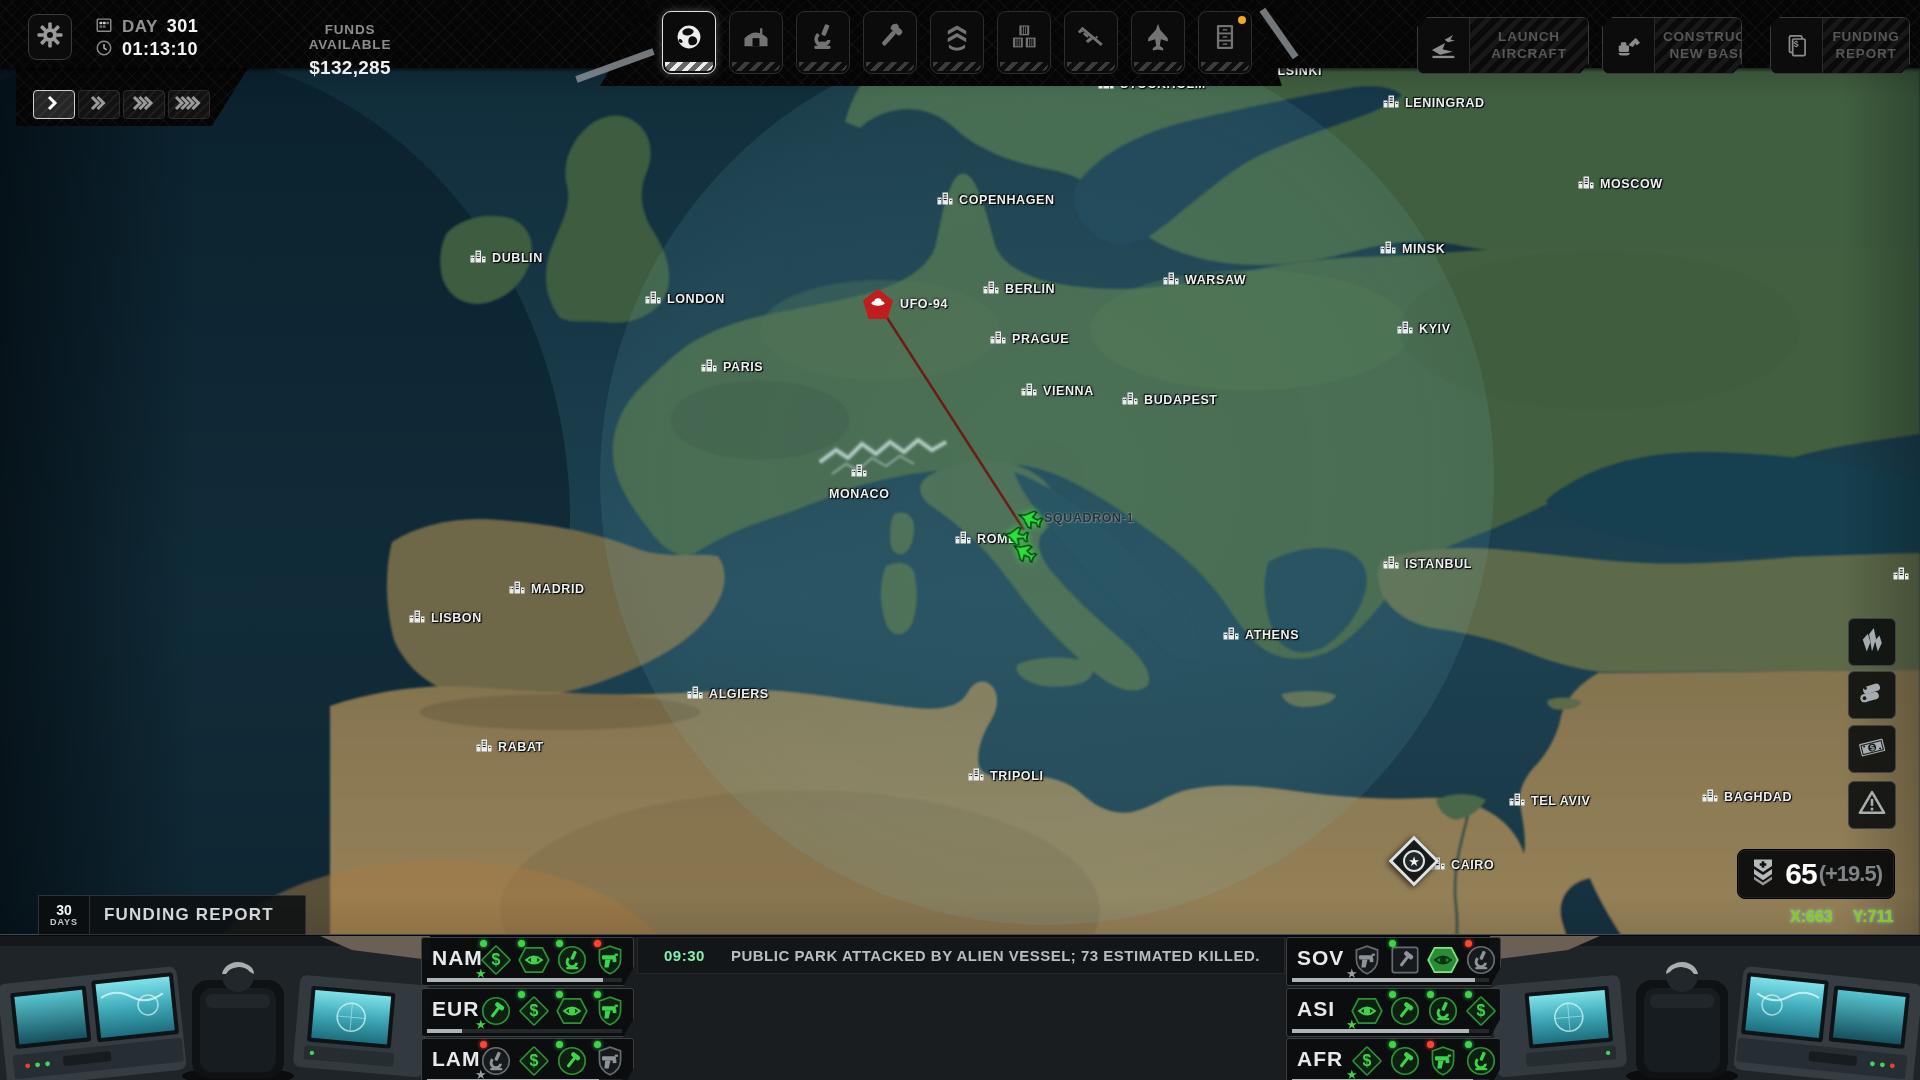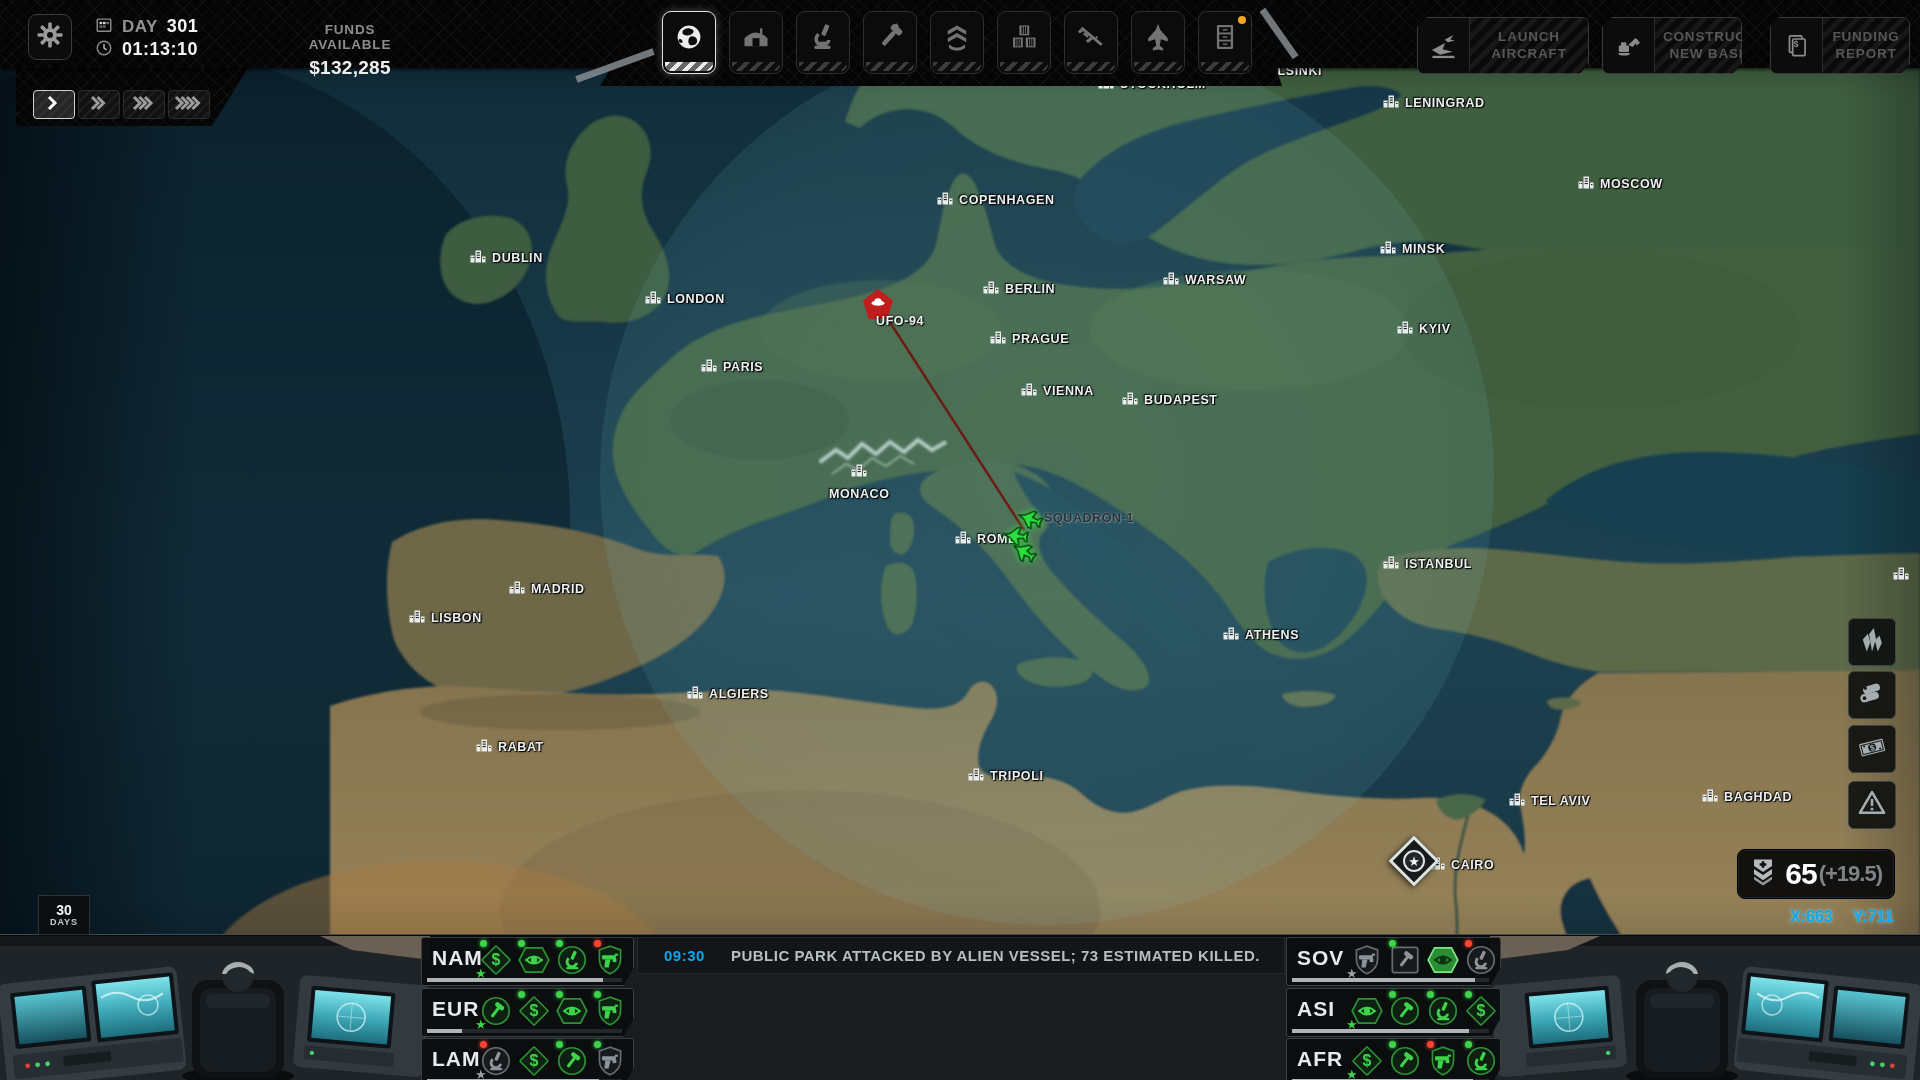--- a/index.html
+++ b/index.html
@@ -40,37 +40,37 @@
 
   
   .filter-btn{position:absolute;left:1848px;width:48px;height:48px;border-radius:6px;z-index:4;
     background:rgba(10,12,13,0.88);border:1px solid #3d4347;display:flex;align-items:center;justify-content:center;}
   #score-badge{position:absolute;left:1737px;top:849px;width:158px;height:50px;z-index:4;
     background:rgba(7,8,9,0.92);border:1px solid #000;border-radius:8px;box-shadow:inset 0 0 0 1px #202428;
     display:flex;align-items:center;padding:16px 12px;}
   #score-badge .val{font-size:30px;font-weight:bold;color:#fff;margin-left:auto;letter-spacing:-1px;}
   #score-badge .delta{font-size:22px;font-weight:bold;color:#7d8387;margin-left:2px;letter-spacing:-1px;}
   #coords{position:absolute;left:1790px;top:908px;z-index:4;display:flex;gap:20px;
-    font-size:16px;font-weight:bold;color:#0ea5e9;
+    font-size:16px;font-weight:bold;color:#84cc16;
     text-shadow:0 0 4px rgba(145,205,220,0.9),0 0 1px rgba(180,225,235,0.8);}
   #funding-btn{position:absolute;left:38px;top:895px;height:40px;display:flex;z-index:6;}
   #funding-btn .days{width:52px;background:#0b0e10;border:1px solid #2d3337;display:flex;flex-direction:column;
     align-items:center;justify-content:center;line-height:1;}
   #funding-btn .days b{font-size:14px;color:#f2f4f5;}
   #funding-btn .days span{font-size:9px;font-weight:bold;color:#c4c9cc;letter-spacing:1px;margin-top:1px;}
   #funding-btn .lbl{width:216px;background:rgba(13,16,18,0.88);border:1px solid #2d3337;border-left:none;
     display:flex;align-items:center;padding-left:14px;font-size:17px;font-weight:bold;color:#d2d7d9;letter-spacing:1.2px;}
 
   
   #bottom{position:absolute;left:0;top:935px;width:1920px;height:145px;background:#191d20;z-index:5;
     border-top:2px solid #07090b;box-shadow:0 -1px 0 #454c51;}
   #corner-art{position:absolute;left:0;top:936px;z-index:5;pointer-events:none;}
   #ticker{position:absolute;left:637px;top:937px;width:648px;height:37px;z-index:6;background:#131619;
     border:1px solid #24282b;display:flex;align-items:center;padding:0 26px;gap:26px;overflow:hidden;}
-  #ticker .t{font-size:15px;font-weight:bold;color:#0ea5e9;letter-spacing:0.5px;}
+  #ticker .t{font-size:15px;font-weight:bold;color:#86efac;letter-spacing:0.5px;}
   #ticker .m{font-size:15px;font-weight:bold;color:#b7bec2;letter-spacing:0.5px;white-space:nowrap;}
   .region-panel{position:absolute;width:213px;height:49px;z-index:6;background:rgba(11,13,15,0.95);
     border:1px solid #3a4145;border-radius:3px;clip-path:polygon(0 0,100% 0,100% 60%,95% 100%,0 100%);}
   .region-code{position:absolute;left:10px;top:8px;font-size:21px;font-weight:bold;color:#e7eaec;letter-spacing:1px;}
   .tiles{position:absolute;top:4px;display:flex;gap:2px;}
   .tile{position:relative;width:36px;height:36px;}
   .tile-dot{position:absolute;top:-2px;left:2px;width:7px;height:7px;border-radius:50%;}
   .tile-star{position:absolute;left:-3px;bottom:-2px;font-size:13px;line-height:1;text-shadow:1px 1px 1px #000;}
   .progress{position:absolute;left:5px;right:11px;bottom:3px;height:4px;background:#24282b;}
   .progress span{display:block;height:100%;background:#aeb4b8;}
@@ -699,21 +699,21 @@
         </div>
       </div>
     <div id="ufo-marker" style="left: 878px; top: 304px;">
         <span><svg width="16" height="14" viewBox="0 0 16 14" xmlns="http://www.w3.org/2000/svg">
             <g fill="#fdfdfd">
               <path d="M8,3.2 a3.6,3.2 0 0 1 3.6,3.2 h-7.2 a3.6,3.2 0 0 1 3.6,-3.2 z"></path>
               <ellipse cx="8" cy="8.2" rx="6.4" ry="2.6"></ellipse>
             </g>
           </svg></span>
       </div>
-    <div id="ufo-label" class="marker-label" style="left: 876px; top: 304px; margin-top: 17px;">UFO-94</div>
+    <div id="ufo-label" class="marker-label" style="left: 900px; top: 304px;">UFO-94</div>
     <div id="jets">
         <div class="jet-marker" style="left: 1018px; top: 506px; transform: rotate(-70deg);"><svg width="24" height="26" viewBox="0 0 24 26" xmlns="http://www.w3.org/2000/svg">
             <path d="M12,1.5 L14,7 L20.5,14 L20.5,17 L14.5,15 L13.5,20.5 L16.5,22.8 L16.5,24.8 L12,23.8 L7.5,24.8 L7.5,22.8 L10.5,20.5 L9.5,15 L3.5,17 L3.5,14 L10,7 Z" fill="#2be03e" stroke="#063a0c" stroke-width="1.4"></path>
           </svg></div>
         <div class="jet-marker" style="left: 1004px; top: 523px; transform: rotate(-84deg);"><svg width="24" height="26" viewBox="0 0 24 26" xmlns="http://www.w3.org/2000/svg">
             <path d="M12,1.5 L14,7 L20.5,14 L20.5,17 L14.5,15 L13.5,20.5 L16.5,22.8 L16.5,24.8 L12,23.8 L7.5,24.8 L7.5,22.8 L10.5,20.5 L9.5,15 L3.5,17 L3.5,14 L10,7 Z" fill="#2be03e" stroke="#063a0c" stroke-width="1.4"></path>
           </svg></div>
         <div class="jet-marker" style="left: 1012px; top: 539px; transform: rotate(-58deg);"><svg width="24" height="26" viewBox="0 0 24 26" xmlns="http://www.w3.org/2000/svg">
             <path d="M12,1.5 L14,7 L20.5,14 L20.5,17 L14.5,15 L13.5,20.5 L16.5,22.8 L16.5,24.8 L12,23.8 L7.5,24.8 L7.5,22.8 L10.5,20.5 L9.5,15 L3.5,17 L3.5,14 L10,7 Z" fill="#2be03e" stroke="#063a0c" stroke-width="1.4"></path>
           </svg></div>
@@ -1103,20 +1103,21 @@
           <span style="width:92%"></span>
         </div>
       </div>
     </div>
 
   <div id="funding-btn">
     <div class="days">
       <b>30</b>
       <span>DAYS</span>
     </div>
+    <div class="lbl">FUNDING REPORT</div>
   </div>
 
   <div id="top-bar" class="hatchbar">
     <div id="gear-btn" class="hatchbar">
       <span id="gear-ic"><svg width="26" height="26" viewBox="0 0 26 26" xmlns="http://www.w3.org/2000/svg">
             <rect x="11.2" y="0.5" width="3.6" height="6" rx="1" fill="#9a9a9a" transform="rotate(0 13 13)"></rect>
             <rect x="11.2" y="0.5" width="3.6" height="6" rx="1" fill="#9a9a9a" transform="rotate(45 13 13)"></rect>
             <rect x="11.2" y="0.5" width="3.6" height="6" rx="1" fill="#9a9a9a" transform="rotate(90 13 13)"></rect>
             <rect x="11.2" y="0.5" width="3.6" height="6" rx="1" fill="#9a9a9a" transform="rotate(135 13 13)"></rect>
             <rect x="11.2" y="0.5" width="3.6" height="6" rx="1" fill="#9a9a9a" transform="rotate(180 13 13)"></rect>

